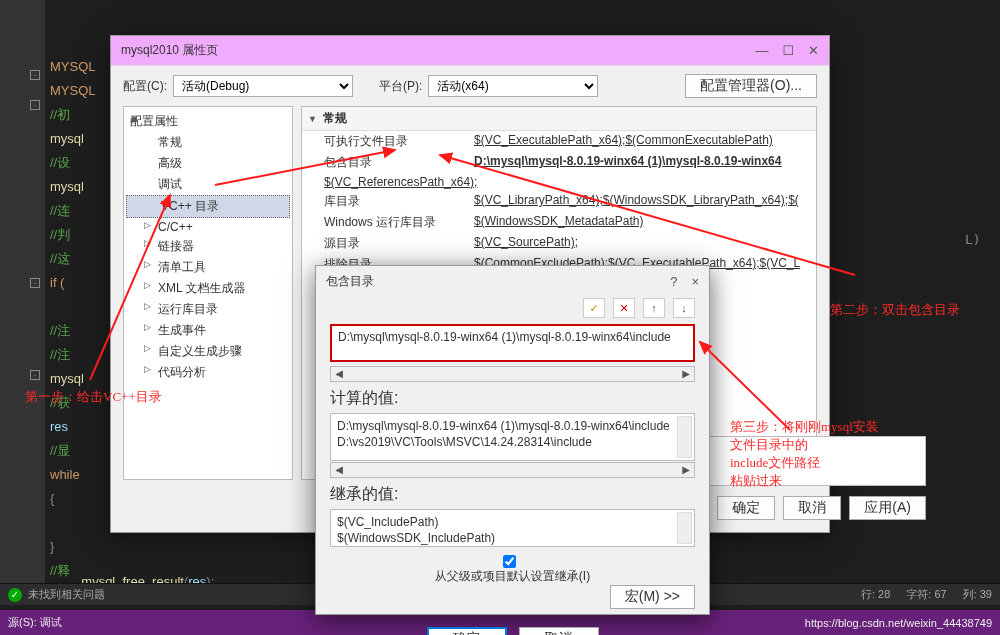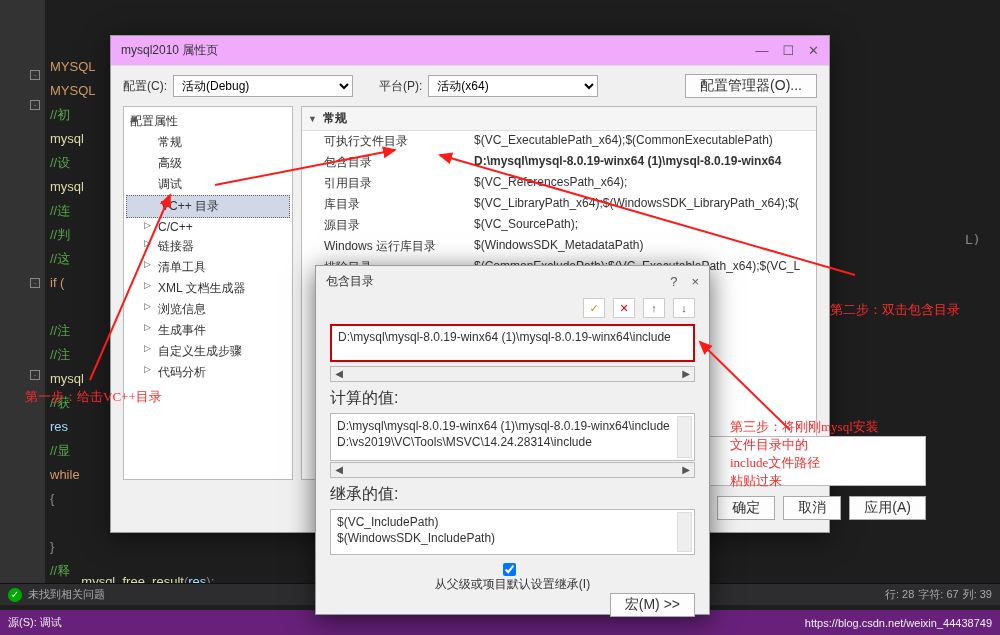--- a/index.html
+++ b/index.html
@@ -7,21 +7,21 @@
 .ide-bg { position: absolute; top: 0; left: 0; width: 1000px; height: 635px; background: #1e1e1e; }
 .gutter { position: absolute; left: 0; top: 0; width: 45px; height: 600px; background: #333; }
 .fold-box { position: absolute; left: 30px; width: 10px; height: 10px; border: 1px solid #888; background: #333; font-size: 8px; color: #888; text-align: center; line-height: 8px; }
 .code-area { position: absolute; left: 50px; top: 55px; font-family: Consolas, monospace; font-size: 13px; line-height: 24px; white-space: pre; }
 .code-area .kw { color: #d19a66; }
 .code-area .cm { color: #57a64a; }
 .code-area .fn { color: #dcdcaa; }
 .code-area .var { color: #9cdcfe; }
 .code-area .pn { color: #888; }
 .ide-status { position: absolute; bottom: 30px; left: 0; width: 1000px; height: 22px; background: #2d2d30; border-top: 1px solid #111; color: #aaa; font-size: 11px; display: flex; align-items: center; padding: 0 8px; }
-.ide-status-r { margin-left: auto; display: flex; gap: 4px; }
+.ide-status-r { margin-left: auto; display: flex; gap: 16px; }
 .ide-bottom { position: absolute; bottom: 0; left: 0; width: 1000px; height: 25px; background: #68217a; color: #eee; font-size: 11px; display: flex; align-items: center; padding: 0 8px; margin-top: 40px; }
 .ide-bottom-r { margin-left: auto; }
 .check { display: inline-block; width: 14px; height: 14px; border-radius: 50%; background: #0a0; color: #fff; text-align: center; line-height: 14px; font-size: 10px; margin-right: 6px; }
 
 .dialog1 { position: absolute; left: 110px; top: 35px; width: 720px; height: 498px; background: #f0f0f0; border: 1px solid #999; box-shadow: 0 5px 25px rgba(0,0,0,.5); }
 .d1-title { height: 30px; background: #f0abfc; display: flex; align-items: center; padding: 0 10px; border-bottom: 1px solid #ddd; color: #333; font-size: 12px; }
 .d1-title .tctrl { margin-left: auto; display: flex; gap: 14px; color: #555; font-size: 13px; }
 .d1-title .tctrl span { cursor: pointer; }
 .d1-config-row { display: flex; align-items: center; padding: 8px 12px; gap: 6px; font-size: 12px; color: #333; }
 .d1-config-row select { height: 22px; background: #fff; border: 1px solid #aaa; font-size: 12px; padding: 0 4px; }
@@ -32,39 +32,39 @@
 .tree-item.lvl2 { padding-left: 34px; }
 .tree-item.sel { background: #d0d8e8; border: 1px dotted #666; margin: 0 2px; }
 .tree-item .caret { position: absolute; left: 6px; font-size: 9px; color: #555; }
 .tree-item.lvl2 .caret { left: 20px; }
 .propgrid { flex: 1; border: 1px solid #bbb; background: #fff; font-size: 12px; color: #333; overflow: hidden; }
 .pg-header { display: flex; align-items: center; padding: 3px 6px; background: #f5f5f5; border-bottom: 1px solid #ddd; font-weight: 600; }
 .pg-header .caret2 { font-size: 9px; margin-right: 6px; color: #555; }
 .pg-row { display: flex; padding: 2px 6px 2px 22px; }
 .pg-row .key { width: 150px; }
 .pg-row.sel .val { font-weight: 700; }
-.pg-row .val { flex: 1; white-space: nowrap; overflow: hidden; text-overflow: ellipsis; }
+.pg-row .val { flex: 1; white-space: nowrap; overflow: hidden; text-overflow: ellipsis; text-decoration: underline; }
 .d1-lower { position: absolute; left: 300px; bottom: 12px; width: 515px; }
 .d1-desc-box { border: 1px solid #bbb; height: 50px; background: #fff; margin-bottom: 10px; padding: 4px 8px; font-size: 12px; color: #333; }
 .d1-btns { display: flex; gap: 8px; justify-content: flex-end; }
 .btn { height: 24px; padding: 0 14px; background: #fdfdfd; border: 1px solid #aaa; font-size: 14px; color: #333; cursor: pointer; }
 
 .dialog2 { position: absolute; left: 315px; top: 265px; width: 395px; height: 350px; background: #f0f0f0; border: 1px solid #999; box-shadow: 0 5px 25px rgba(0,0,0,.6); }
 .d2-title { height: 30px; display: flex; align-items: center; padding: 0 10px; color: #333; font-size: 12px; }
 .d2-title .tctrl { margin-left: auto; display: flex; gap: 14px; color: #555; font-size: 13px; }
 .d2-toolbar { display: flex; gap: 8px; justify-content: flex-end; padding: 2px 14px; }
 .d2-toolbar .tbtn { width: 22px; height: 20px; border: 1px solid #ccc; background: #fff; font-size: 11px; display: flex; align-items: center; justify-content: center; }
 .d2-listbox { margin: 4px 14px; border: 2px solid #cc0000; height: 38px; background: #fff; font-size: 12px; color: #333; padding: 4px 6px; }
 .d2-scroll { margin: 0 14px 6px 14px; height: 16px; border: 1px solid #bbb; background: #efefef; display: flex; }
 .d2-scroll .track { flex: 1; }
 .d2-scroll .arrow { width: 16px; text-align: center; color: #555; font-size: 10px; line-height: 14px; }
 .d2-section { margin: 4px 14px; font-size: 16px; color: #333; }
 .d2-readonly { margin: 2px 14px; border: 1px solid #bbb; background: #fff; font-size: 12px; color: #333; padding: 4px 6px; line-height: 16px; position: relative; }
 .d2-readonly.short { height: 48px; }
-.d2-readonly.tiny { height: 46px; }
+.d2-readonly.tiny { height: 38px; }
 .d2-readonly .sc { position: absolute; right: 2px; top: 2px; bottom: 2px; width: 15px; background: #eee; border: 1px solid #ddd; }
 .d2-check-row { margin: 8px 14px; display: flex; align-items: center; font-size: 12px; color: #333; flex-direction: column; }
 .d2-check-row input { margin-right: 6px; }
 .d2-check-row .macro { margin-left: auto; }
 .d2-btns { display: flex; gap: 12px; justify-content: center; padding: 10px 0 14px 0; }
 .btn.primary { border: 2px solid #0078d7; }
 
 .annot { position: absolute; color: #ff2a2a; font-size: 13px; line-height: 18px; z-index: 50; pointer-events: none; font-family: "SimSun", serif; }
 svg.arrows { position: absolute; left: 0; top: 0; width: 1000px; height: 635px; z-index: 49; pointer-events: none; }
 .toppill { position: absolute; left: 0; top: 28px; background: #444; color: #ddd; font-size: 11px; padding: 3px 8px; border-radius: 0 3px 3px 0; }
@@ -121,54 +121,53 @@
     <div class="tree" id="tree">
         <div class="tree-item root"><span class="caret">◢</span><span>配置属性</span></div>
         <div class="tree-item lvl2"><span>常规</span></div>
         <div class="tree-item lvl2"><span>高级</span></div>
         <div class="tree-item lvl2"><span>调试</span></div>
         <div class="tree-item lvl2 sel"><span>VC++ 目录</span></div>
         <div class="tree-item lvl2"><span class="caret">▷</span><span>C/C++</span></div>
         <div class="tree-item lvl2"><span class="caret">▷</span><span>链接器</span></div>
         <div class="tree-item lvl2"><span class="caret">▷</span><span>清单工具</span></div>
         <div class="tree-item lvl2"><span class="caret">▷</span><span>XML 文档生成器</span></div>
-        <div class="tree-item lvl2"><span class="caret">▷</span><span>浏览信息</span></div>
+        <div class="tree-item lvl2"><span class="caret">▷</span><span>运行库目录</span></div>
         <div class="tree-item lvl2"><span class="caret">▷</span><span>生成事件</span></div>
         <div class="tree-item lvl2"><span class="caret">▷</span><span>自定义生成步骤</span></div>
         <div class="tree-item lvl2"><span class="caret">▷</span><span>代码分析</span></div>
       </div>
     <div class="propgrid">
       <div class="pg-header">
           <span class="caret2">▼</span>
           <span>常规</span>
         </div>
       <div id="gridrows">
           <div class="pg-row">
             <span class="key">可执行文件目录</span>
             <span class="val">$(VC_ExecutablePath_x64);$(CommonExecutablePath)</span>
           </div>
           <div class="pg-row sel">
             <span class="key">包含目录</span>
             <span class="val">D:\mysql\mysql-8.0.19-winx64 (1)\mysql-8.0.19-winx64</span>
           </div>
           <div class="pg-row">
-            <span class="key">引用目录</span>
             <span class="val">$(VC_ReferencesPath_x64);</span>
           </div>
           <div class="pg-row">
             <span class="key">库目录</span>
             <span class="val">$(VC_LibraryPath_x64);$(WindowsSDK_LibraryPath_x64);$(</span>
           </div>
           <div class="pg-row">
+            <span class="key">Windows 运行库目录</span>
+            <span class="val">$(WindowsSDK_MetadataPath)</span>
+          </div>
+          <div class="pg-row">
             <span class="key">源目录</span>
             <span class="val">$(VC_SourcePath);</span>
-          </div>
-          <div class="pg-row">
-            <span class="key">Windows 运行库目录</span>
-            <span class="val">$(WindowsSDK_MetadataPath)</span>
           </div>
           <div class="pg-row">
             <span class="key">排除目录</span>
             <span class="val">$(CommonExcludePath);$(VC_ExecutablePath_x64);$(VC_L</span>
           </div>
         </div>
     </div>
   </div>
   <div class="d1-lower">
     <div class="d1-desc-box">

